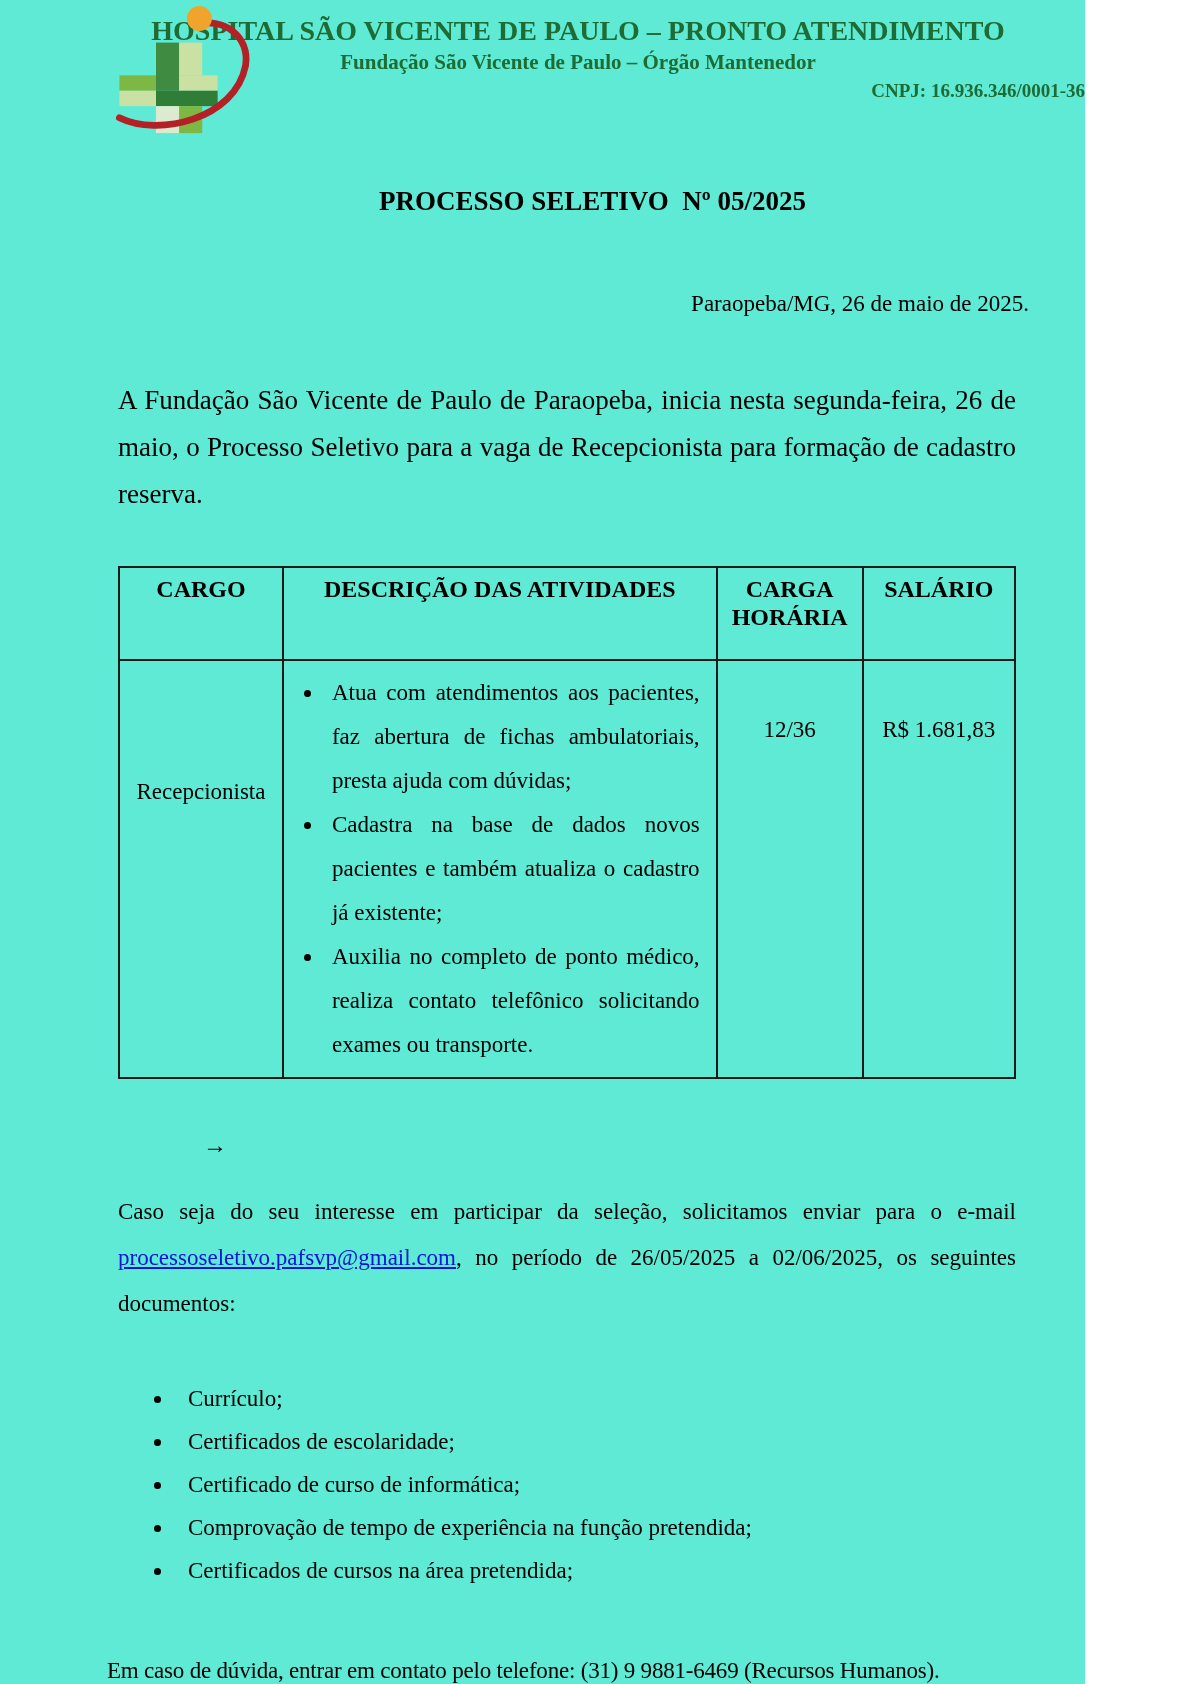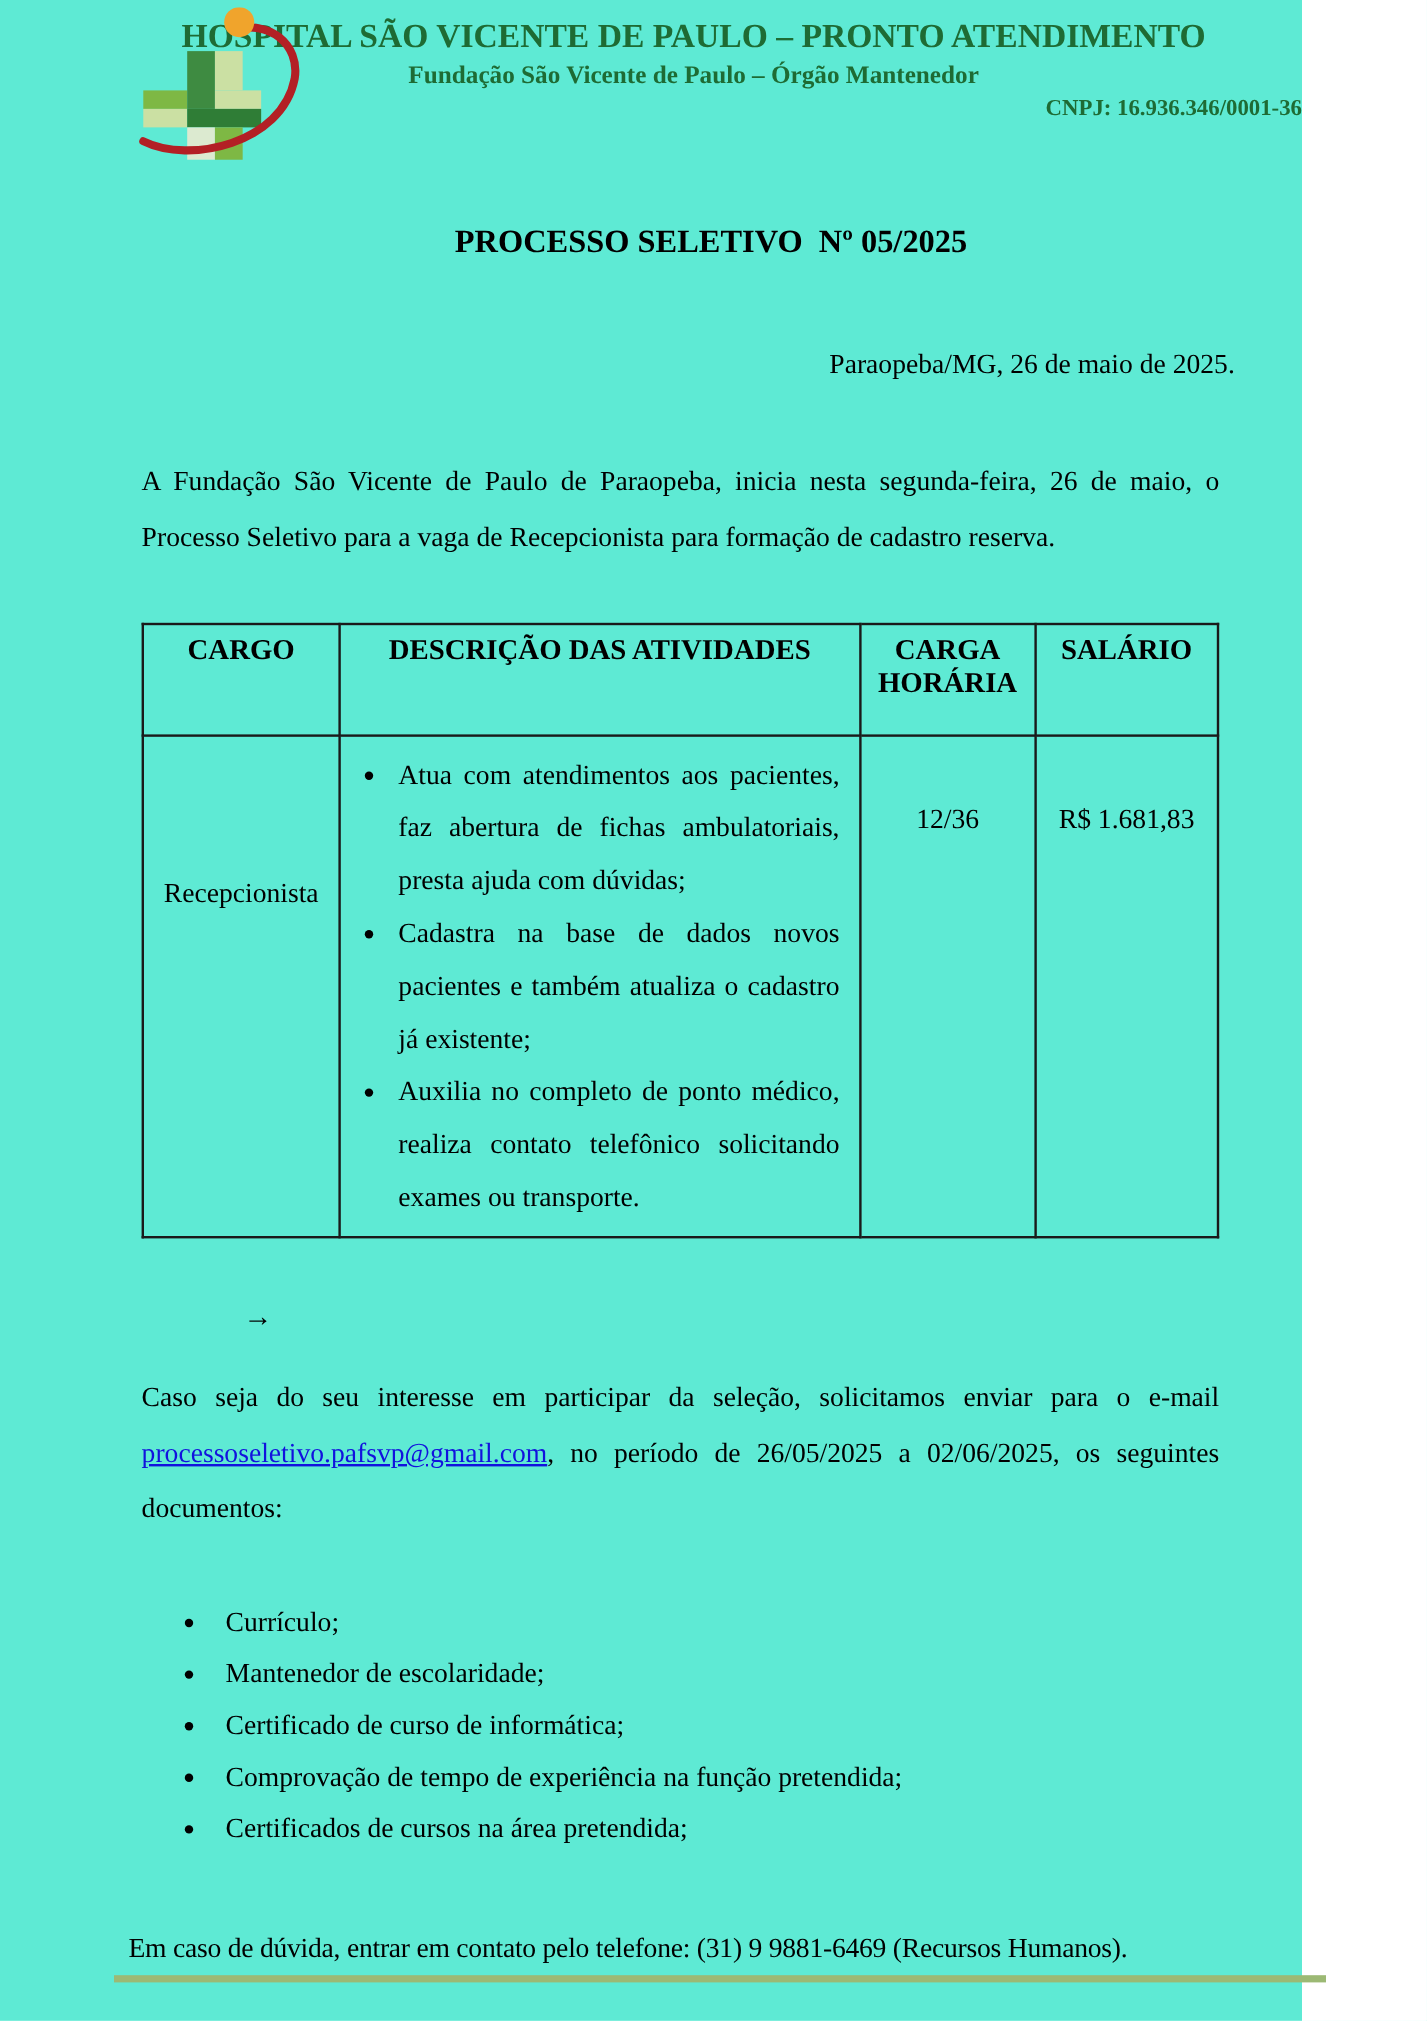--- a/index.html
+++ b/index.html
@@ -23,21 +23,21 @@
     font-size:27px;font-weight:bold;margin-top:46px;white-space:pre;
   }
 
   .dateline{
     text-align:right;padding-right:56px;font-size:23px;margin-top:74px;
   }
 
   
   .content{margin-left:118px;margin-right:69px;} 
 
-  .intro{margin-top:60px;font-size:23px;line-height:47px;text-align:justify;}
+  .intro{margin-top:60px;font-size:27px;line-height:47px;text-align:justify;}
 
   table.vaga{
     width:100%;border-collapse:collapse;margin-top:48px;
   }
   table.vaga th,table.vaga td{border:2px solid #1a1a1a;}
   table.vaga th{
     font-size:24px;font-weight:bold;text-align:center;vertical-align:top;
     padding:7px 4px 28px 4px;line-height:28px;
   }
   td.cell-cargo{vertical-align:top;padding-top:118px;text-align:center;font-size:23px;}
@@ -136,21 +136,21 @@
     </table>
 
     <div class="requisitos">
       <span class="req-arrow">→</span>
     </div>
 
     <p class="application"><span>Caso seja do seu interesse em participar da seleção, solicitamos enviar para o e-mail </span><a class="email-link">processoseletivo.pafsvp@gmail.com</a><span>, no período de 26/05/2025 a 02/06/2025, os seguintes documentos:</span></p>
 
     <ul class="doc-list">
         <li>Currículo;</li>
-        <li>Mantenedor de escolaridade;</li>
+        <li>Certificados de escolaridade;</li>
         <li>Certificado de curso de informática;</li>
         <li>Comprovação de tempo de experiência na função pretendida;</li>
         <li>Certificados de cursos na área pretendida;</li>
       </ul>
 
     <div class="contact-note">Em caso de dúvida, entrar em contato pelo telefone: (31) 9 9881-6469 (Recursos Humanos).</div>
 
     <div class="rule"></div>
 
   </div>

